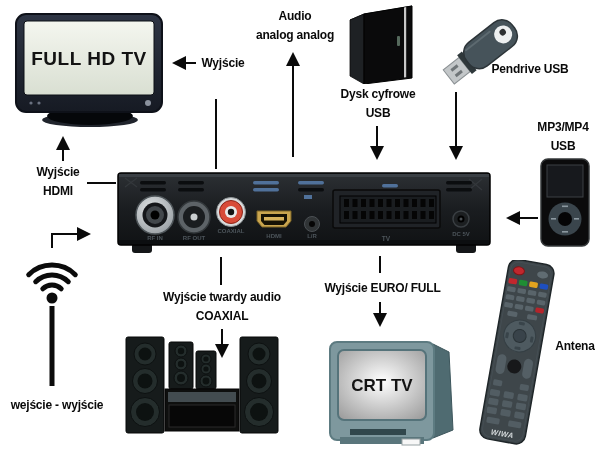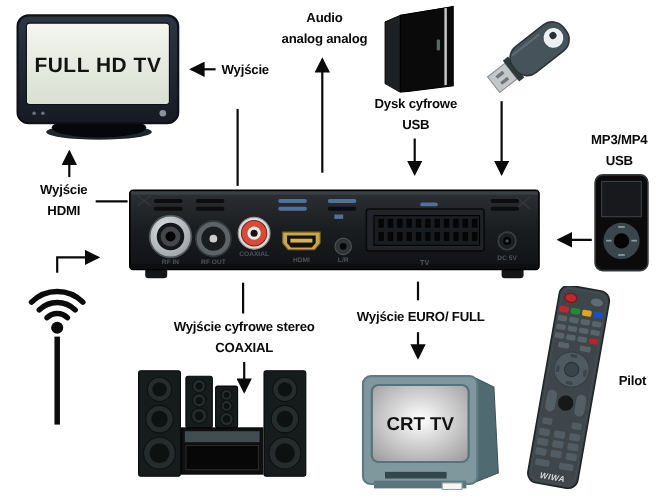--- a/index.html
+++ b/index.html
@@ -301,42 +301,44 @@
   <div class="lbl" style="left:243px;top:7px;width:104px">
     <div>Audio</div>
     <div>analog analog</div>
   </div>
 
   <div class="lbl" style="left:328px;top:85px;width:100px">
     <div>Dysk cyfrowe</div>
     <div>USB</div>
   </div>
 
+  <div class="lbl" style="left:477px;top:60px;width:106px">Pendrive USB</div>
 
   <div class="lbl" style="left:523px;top:118px;width:80px">
     <div>MP3/MP4</div>
     <div>USB</div>
   </div>
 
   <div class="lbl" style="left:18px;top:163px;width:80px">
     <div>Wyjście</div>
     <div>HDMI</div>
   </div>
 
   <div class="lbl" style="left:0px;top:396px;width:114px">
+    <div>wejście - wyjście</div>
   </div>
 
   <div class="lbl" style="left:132px;top:288px;width:180px">
-    <div>Wyjście cyfrowe stereo</div>
+    <div>Wyjście twardy audio</div>
     <div>COAXIAL</div>
   </div>
 
   <div class="lbl" style="left:300px;top:279px;width:165px">Wyjście EURO/ FULL</div>
 
-  <div class="lbl" style="left:552px;top:337px;width:46px">Pilot</div>
+  <div class="lbl" style="left:552px;top:337px;width:46px">Antena</div>
 
   <svg class="overlay" width="600" height="451" viewBox="0 0 600 451">
     <defs>
       <marker id="ah" markerWidth="7" markerHeight="7" refX="6" refY="3.5" orient="auto" markerUnits="strokeWidth">
         <path d="M0,0 L7,3.5 L0,7 z" fill="#0a0a0a"></path>
       </marker>
     </defs>
     <g stroke="#0a0a0a" stroke-width="2" fill="none">
       <path d="M196,63 L174,63" marker-end="url(#ah)"></path>
       <path d="M216,99 L216,169"></path>

